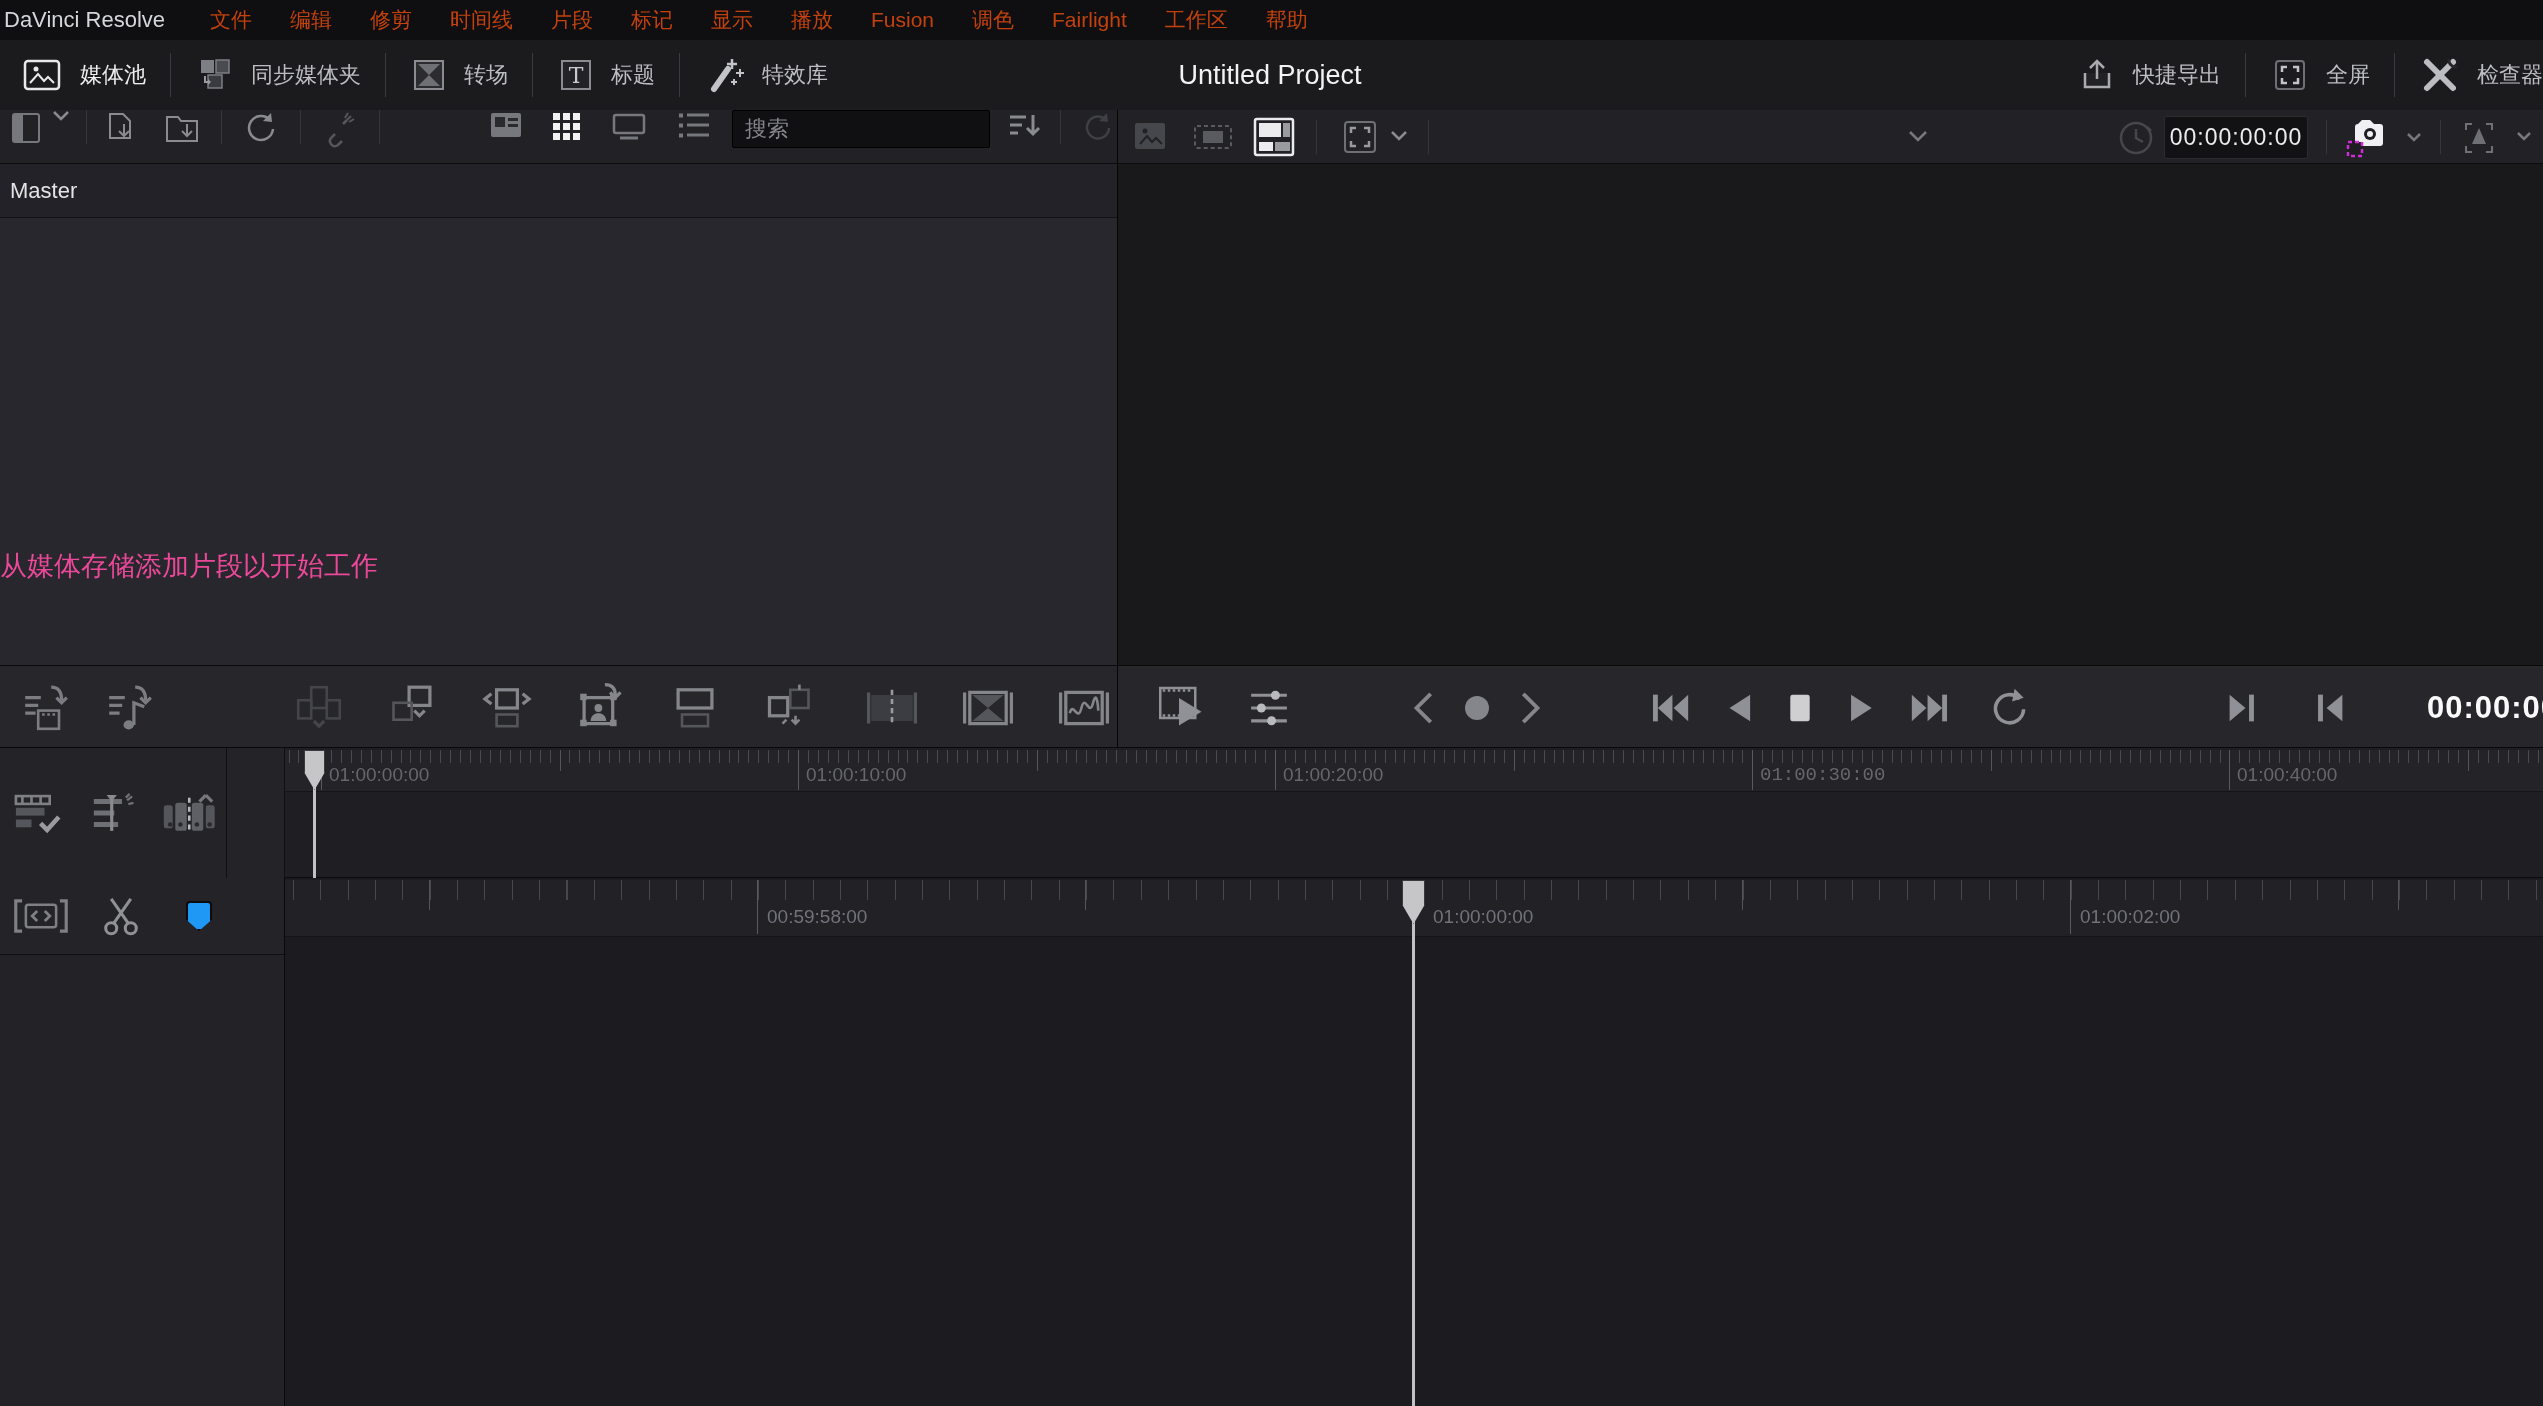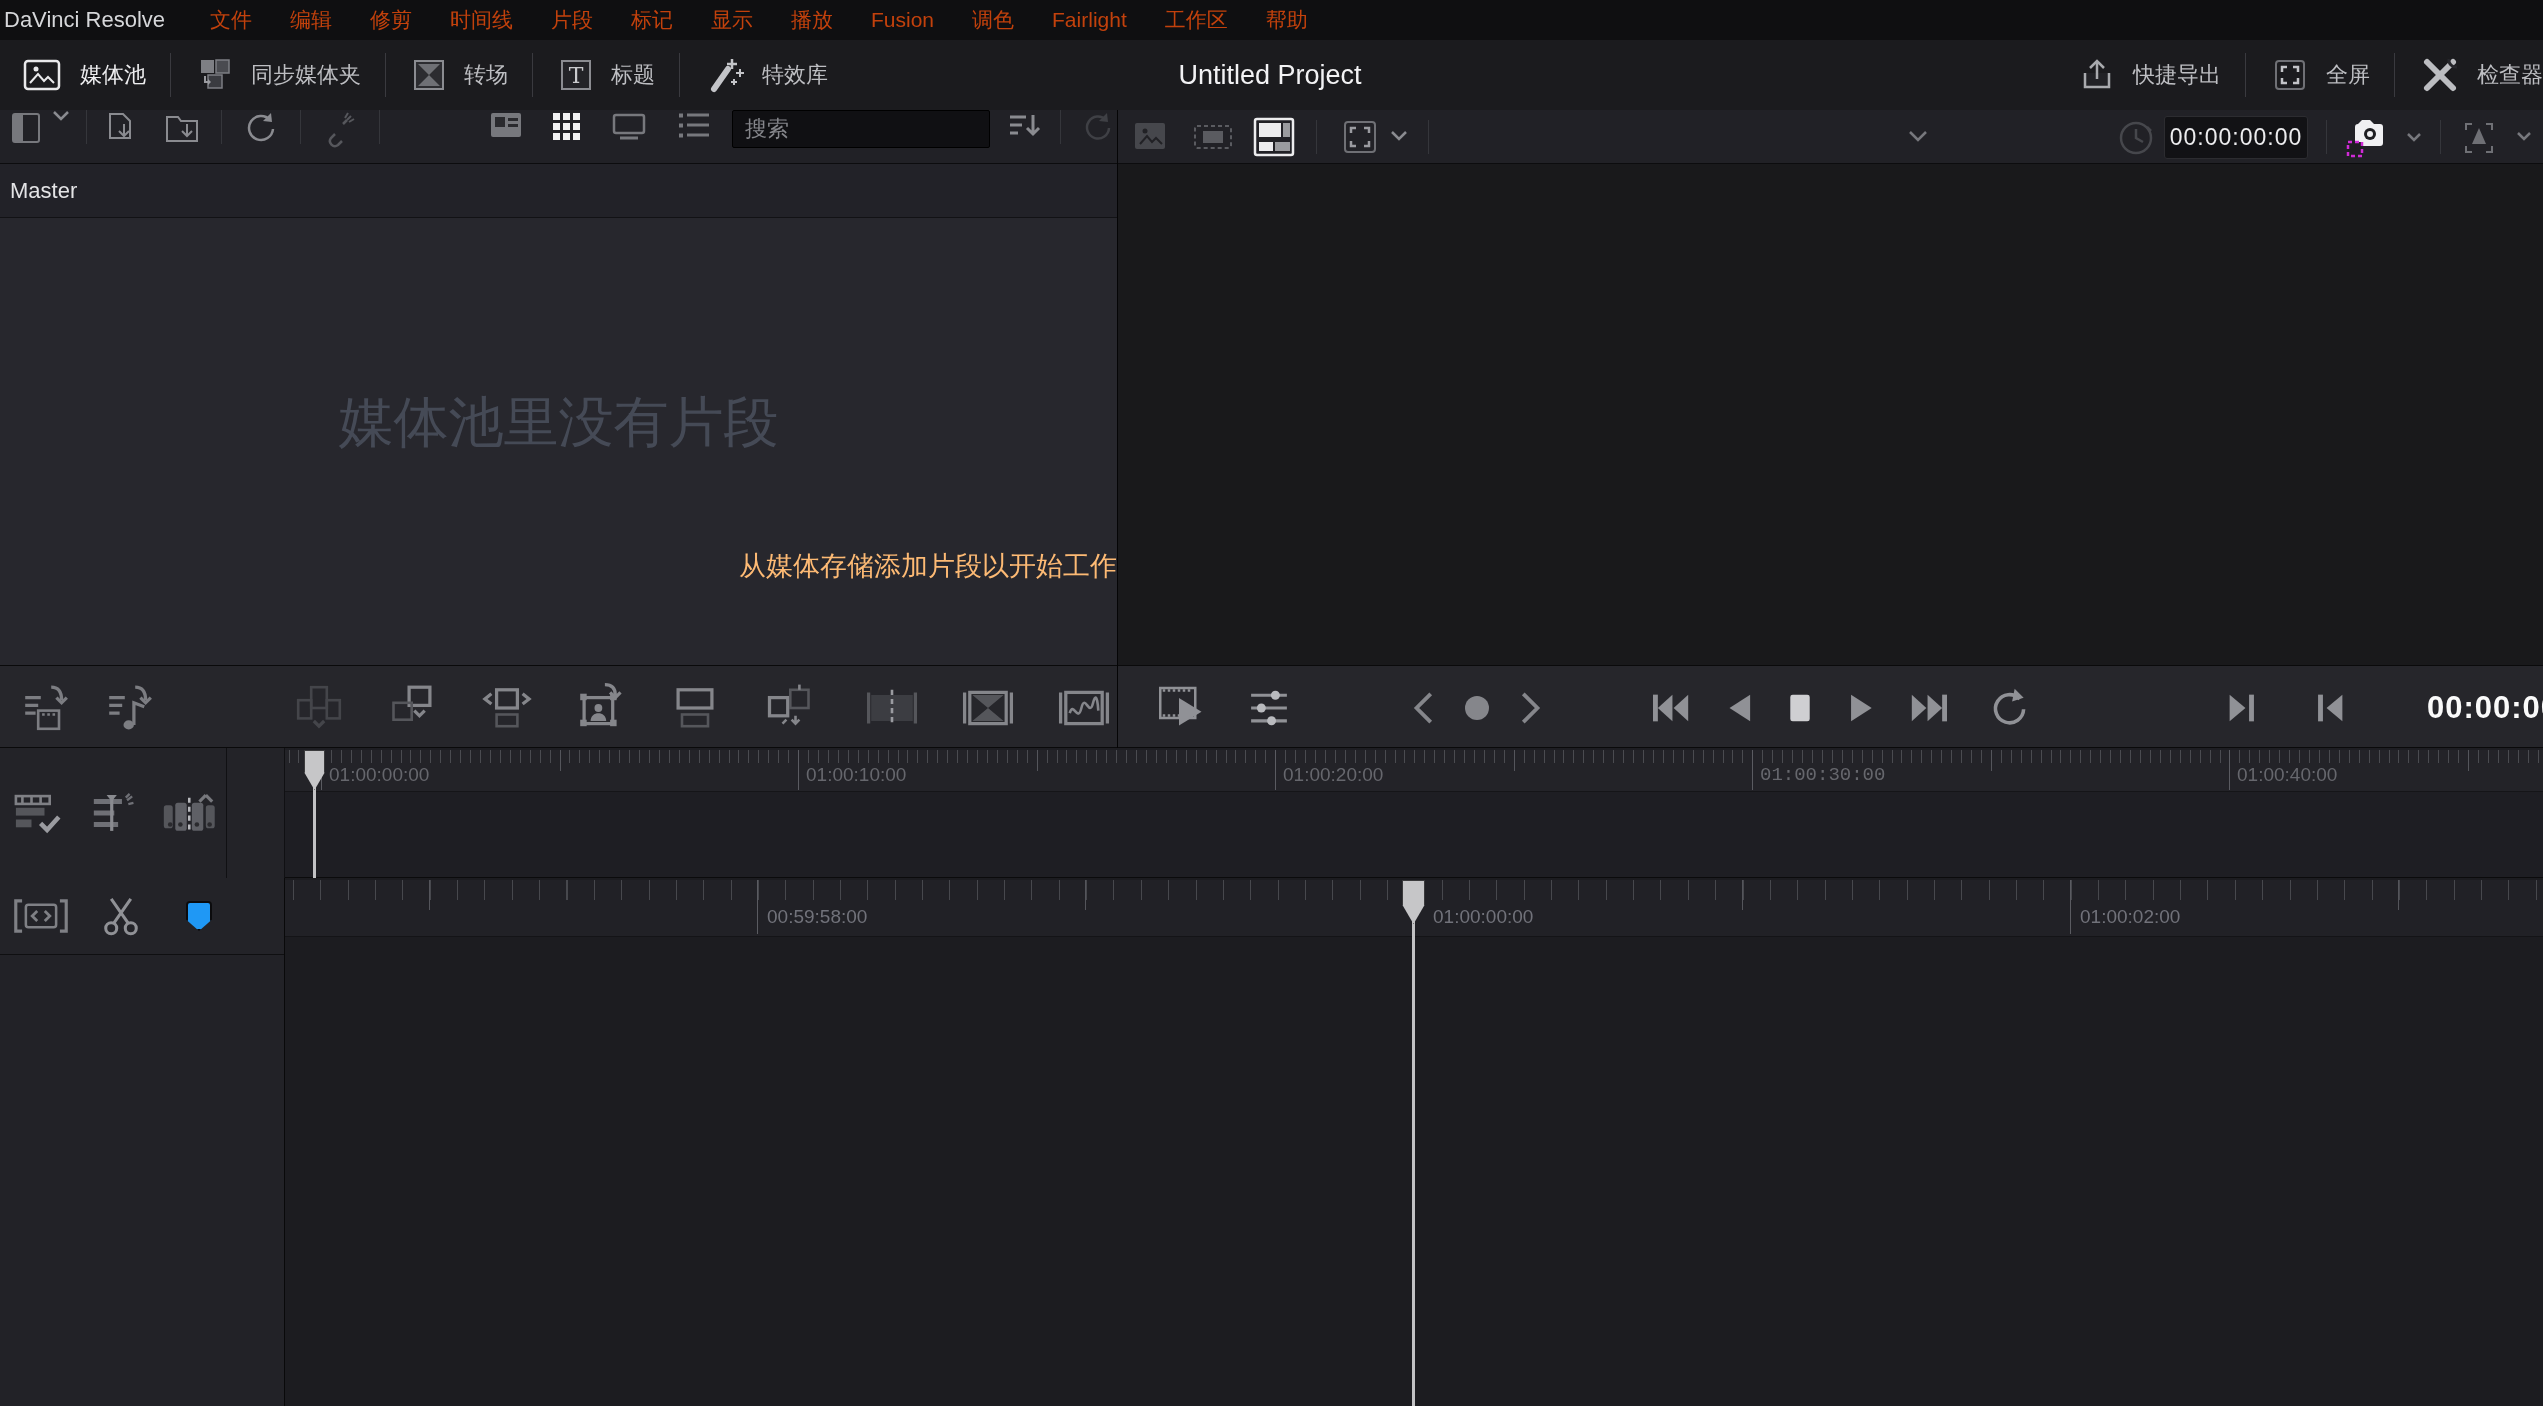--- a/index.html
+++ b/index.html
@@ -35,22 +35,22 @@
           border:1px solid #2c2c30;border-radius:3px;display:flex;align-items:center;
           justify-content:center;font-size:23px;color:#ececee;letter-spacing:1px;}
   
   .vdiv{position:absolute;left:1117px;top:110px;width:1px;height:638px;background:#050506;z-index:5;}
   .master-bar{position:absolute;left:0;top:164px;width:1117px;height:53px;background:#222228;
               border-bottom:1px solid #121215;font-size:22px;color:#e4e4e6;display:flex;align-items:center;}
   .master-bar span{margin-left:10px;}
   .media-pool{position:absolute;left:0;top:218px;width:1117px;height:447px;background:#27272d;}
   .empty-title{position:absolute;left:0;top:168px;width:100%;text-align:center;
                font-family:"DejaVu Serif","Liberation Serif",serif;font-size:55px;color:#454a56;}
-  .empty-sub{position:absolute;left:0;top:330px;width:100%;text-align:right;
-             font-family:"DejaVu Serif","Liberation Serif",serif;font-size:27px;color:#fdba74;}
+  .empty-sub{position:absolute;left:0;top:330px;width:100%;text-align:left;
+             font-family:"DejaVu Serif","Liberation Serif",serif;font-size:27px;color:#ec4899;}
   .viewer{position:absolute;left:1118px;top:164px;width:1425px;height:501px;background:#19191b;}
   
   .toolrow{position:absolute;left:0;top:665px;width:100%;height:83px;background:#26262b;
            border-top:1px solid #0a0a0b;border-bottom:1px solid #0a0a0b;box-sizing:border-box;}
   .toolrow-left{position:absolute;left:0;top:0;width:1117px;height:83px;display:flex;align-items:center;}
   .toolrow-right{position:absolute;left:1118px;top:0;width:1425px;height:83px;display:flex;align-items:center;}
   .trans-tc{position:absolute;left:1309px;top:0;height:83px;display:flex;align-items:center;
             font-size:31px;font-weight:bold;color:#fafafa;white-space:nowrap;letter-spacing:1px;}
   
   .ut{position:absolute;left:0;top:748px;width:100%;height:130px;background:#1e1e23;
@@ -322,21 +322,20 @@
       </svg>
     </div>
   </div>
 
   <div class="vdiv"></div>
 
   <div class="master-bar">
     <span>Master</span>
   </div>
   <div class="media-pool">
-    <div class="empty-title">媒体池里没有片段</div>
     <div class="empty-sub">从媒体存储添加片段以开始工作</div>
   </div>
 
   <div class="viewer"></div>
 
   <div class="toolrow">
     <div class="toolrow-left">
       <svg class="ic" style="margin-left:22px;" width="48" height="52" viewBox="0 0 36 40">
         <path d="M2 12h12 M2 18h10 M2 24h8" stroke="#7c7d82" stroke-width="2.5"></path>
         <rect x="12" y="22" width="16" height="14" fill="none" stroke="#7c7d82" stroke-width="2"></rect>

